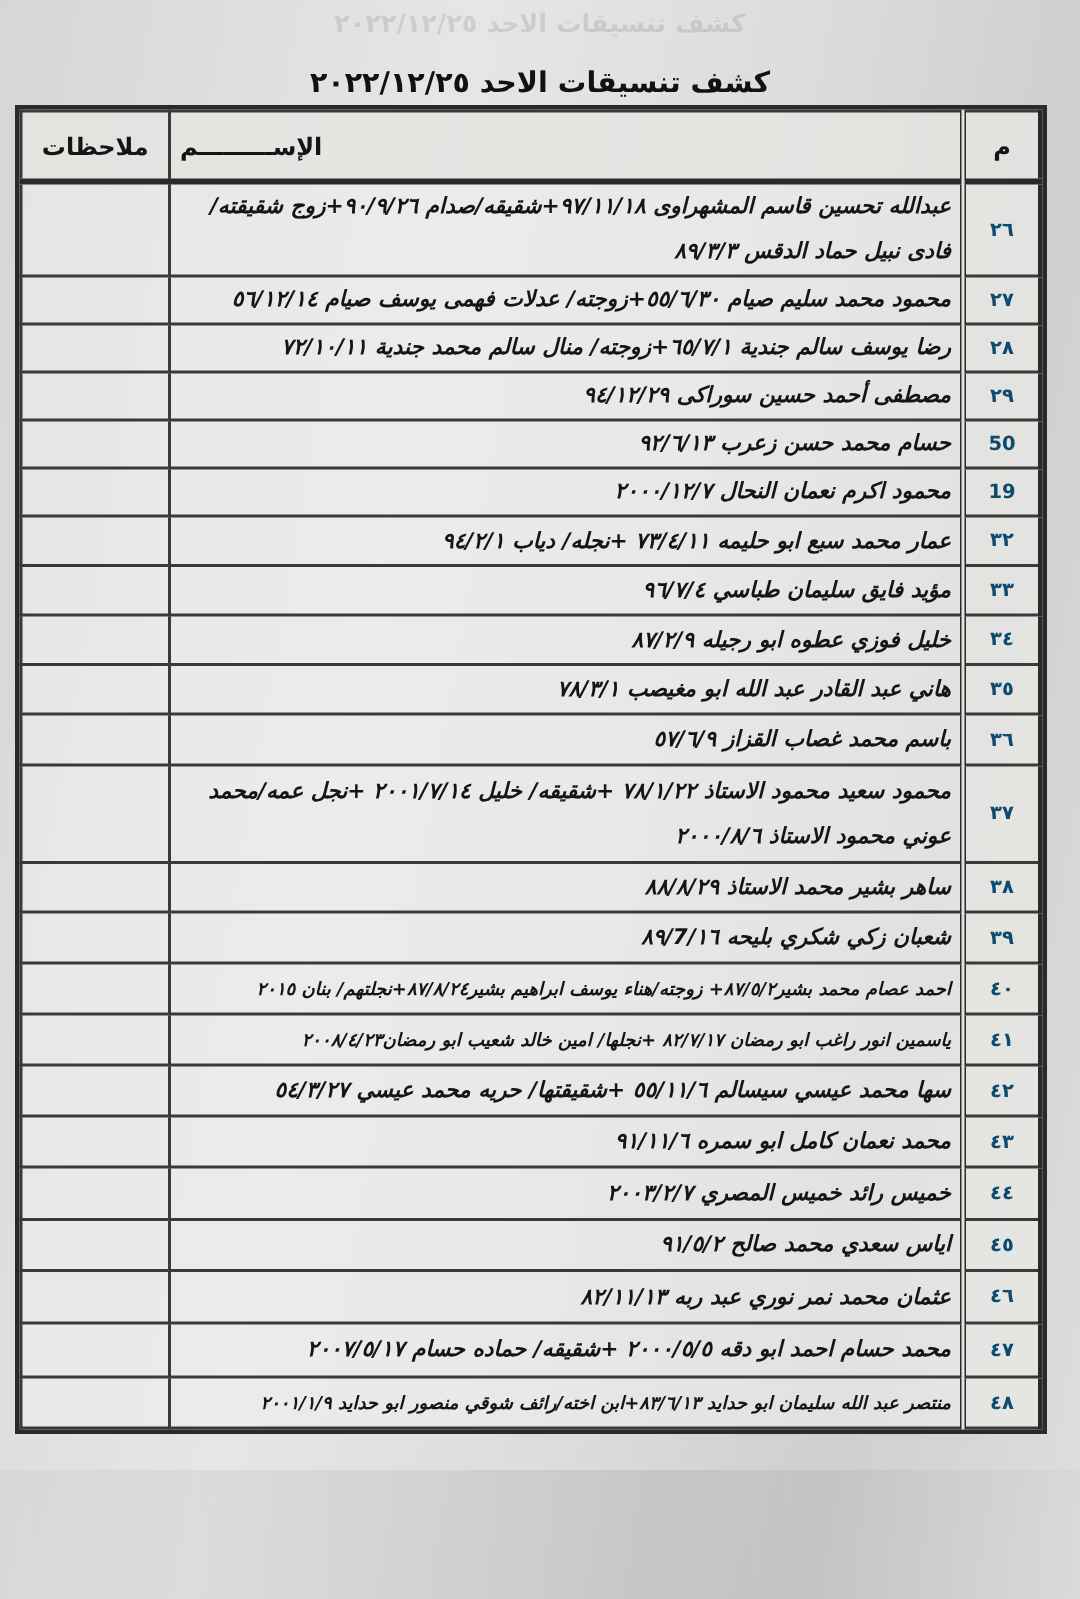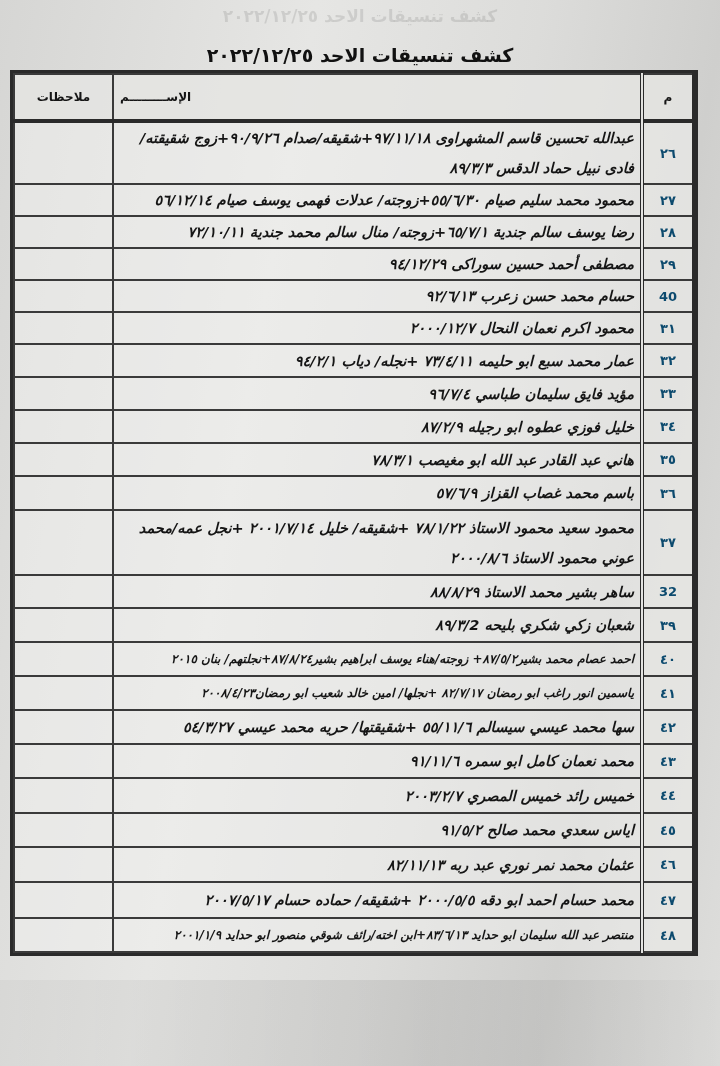--- a/index.html
+++ b/index.html
@@ -20,21 +20,21 @@
   }
   .table-wrap {
     position: absolute; left: 10px; top: 70px; width: 688px;
     border: 3px solid #2a2a2a; box-sizing: border-box;
     background: rgba(240,240,238,0.55);
   }
   table {
     width: 100%; border-collapse: collapse; direction: rtl; table-layout: fixed;
   }
   th, td { border: 2px solid #3a3a3a; padding: 0 6px; }
-  th { height: 44px; font-weight: bold; font-size: 12px; background: rgba(225,225,222,0.6); }
+  th { height: 44px; font-weight: bold; font-size: 16px; background: rgba(225,225,222,0.6); }
   thead tr { border-bottom: 4px solid #2a2a2a; }
   th.num-col, td.num-col { width: 36px; text-align: center; border-right: 3px solid #2a2a2a; border-left: 4px double #2a2a2a; }
   th.name-col { text-align: left; letter-spacing: 0; }
   th.notes-col, td.notes-col { width: 85px; text-align: center; }
   td.num-col { font-weight: bold; font-size: 13px; color: #0c4a6e; background: rgba(228,228,225,0.6); }
   td.name-col {
     text-align: right; font-weight: bold; font-size: 14.5px; line-height: 30px; white-space: normal; font-style: italic;
   }
   td.name-col.small { font-size: 12px; }
   .shadow {
@@ -72,26 +72,26 @@
           <td class="num-col">٢٨</td>
           <td class="name-col">رضا يوسف سالم جندية ٦٥/٧/١+زوجته/ منال سالم محمد جندية ٧٢/١٠/١١</td>
           <td class="notes-col"></td>
         </tr>
         <tr style="height: 26px;">
           <td class="num-col">٢٩</td>
           <td class="name-col">مصطفى أحمد حسين سوراكى ٩٤/١٢/٢٩</td>
           <td class="notes-col"></td>
         </tr>
         <tr style="height: 24px;">
-          <td class="num-col">40</td>
+          <td class="num-col">50</td>
           <td class="name-col">حسام محمد حسن زعرب ٩٢/٦/١٣</td>
           <td class="notes-col"></td>
         </tr>
         <tr style="height: 24px;">
-          <td class="num-col">٣١</td>
+          <td class="num-col">19</td>
           <td class="name-col">محمود اكرم نعمان النحال ٢٠٠٠/١٢/٧</td>
           <td class="notes-col"></td>
         </tr>
         <tr style="height: 33px;">
           <td class="num-col">٣٢</td>
           <td class="name-col">عمار محمد سبع ابو حليمه ٧٣/٤/١١ +نجله/ دياب ٩٤/٢/١</td>
           <td class="notes-col"></td>
         </tr>
         <tr style="height: 33px;">
           <td class="num-col">٣٣</td>
@@ -112,27 +112,27 @@
           <td class="num-col">٣٦</td>
           <td class="name-col">باسم محمد غصاب القزاز ٥٧/٦/٩</td>
           <td class="notes-col"></td>
         </tr>
         <tr style="height: 65px;">
           <td class="num-col">٣٧</td>
           <td class="name-col">محمود سعيد محمود الاستاذ ٧٨/١/٢٢ +شقيقه/ خليل ٢٠٠١/٧/١٤ +نجل عمه/محمد عوني محمود الاستاذ ٢٠٠٠/٨/٦</td>
           <td class="notes-col"></td>
         </tr>
         <tr style="height: 33px;">
-          <td class="num-col">32</td>
+          <td class="num-col">٣٨</td>
           <td class="name-col">ساهر بشير محمد الاستاذ ٨٨/٨/٢٩</td>
           <td class="notes-col"></td>
         </tr>
         <tr style="height: 34px;">
           <td class="num-col">٣٩</td>
-          <td class="name-col">شعبان زكي شكري بليحه ٨٩/٣/2</td>
+          <td class="name-col">شعبان زكي شكري بليحه ٨٩/7/١٦</td>
           <td class="notes-col"></td>
         </tr>
         <tr style="height: 34px;">
           <td class="num-col">٤٠</td>
           <td class="name-col small">احمد عصام محمد بشير٨٧/٥/٢+ زوجته/هناء يوسف ابراهيم بشير٨٧/٨/٢٤+نجلتهم/ بنان ٢٠١٥</td>
           <td class="notes-col"></td>
         </tr>
         <tr style="height: 34px;">
           <td class="num-col">٤١</td>
           <td class="name-col small">ياسمين انور راغب ابو رمضان ٨٢/٧/١٧ +نجلها/ امين خالد شعيب ابو رمضان٢٠٠٨/٤/٢٣</td>

